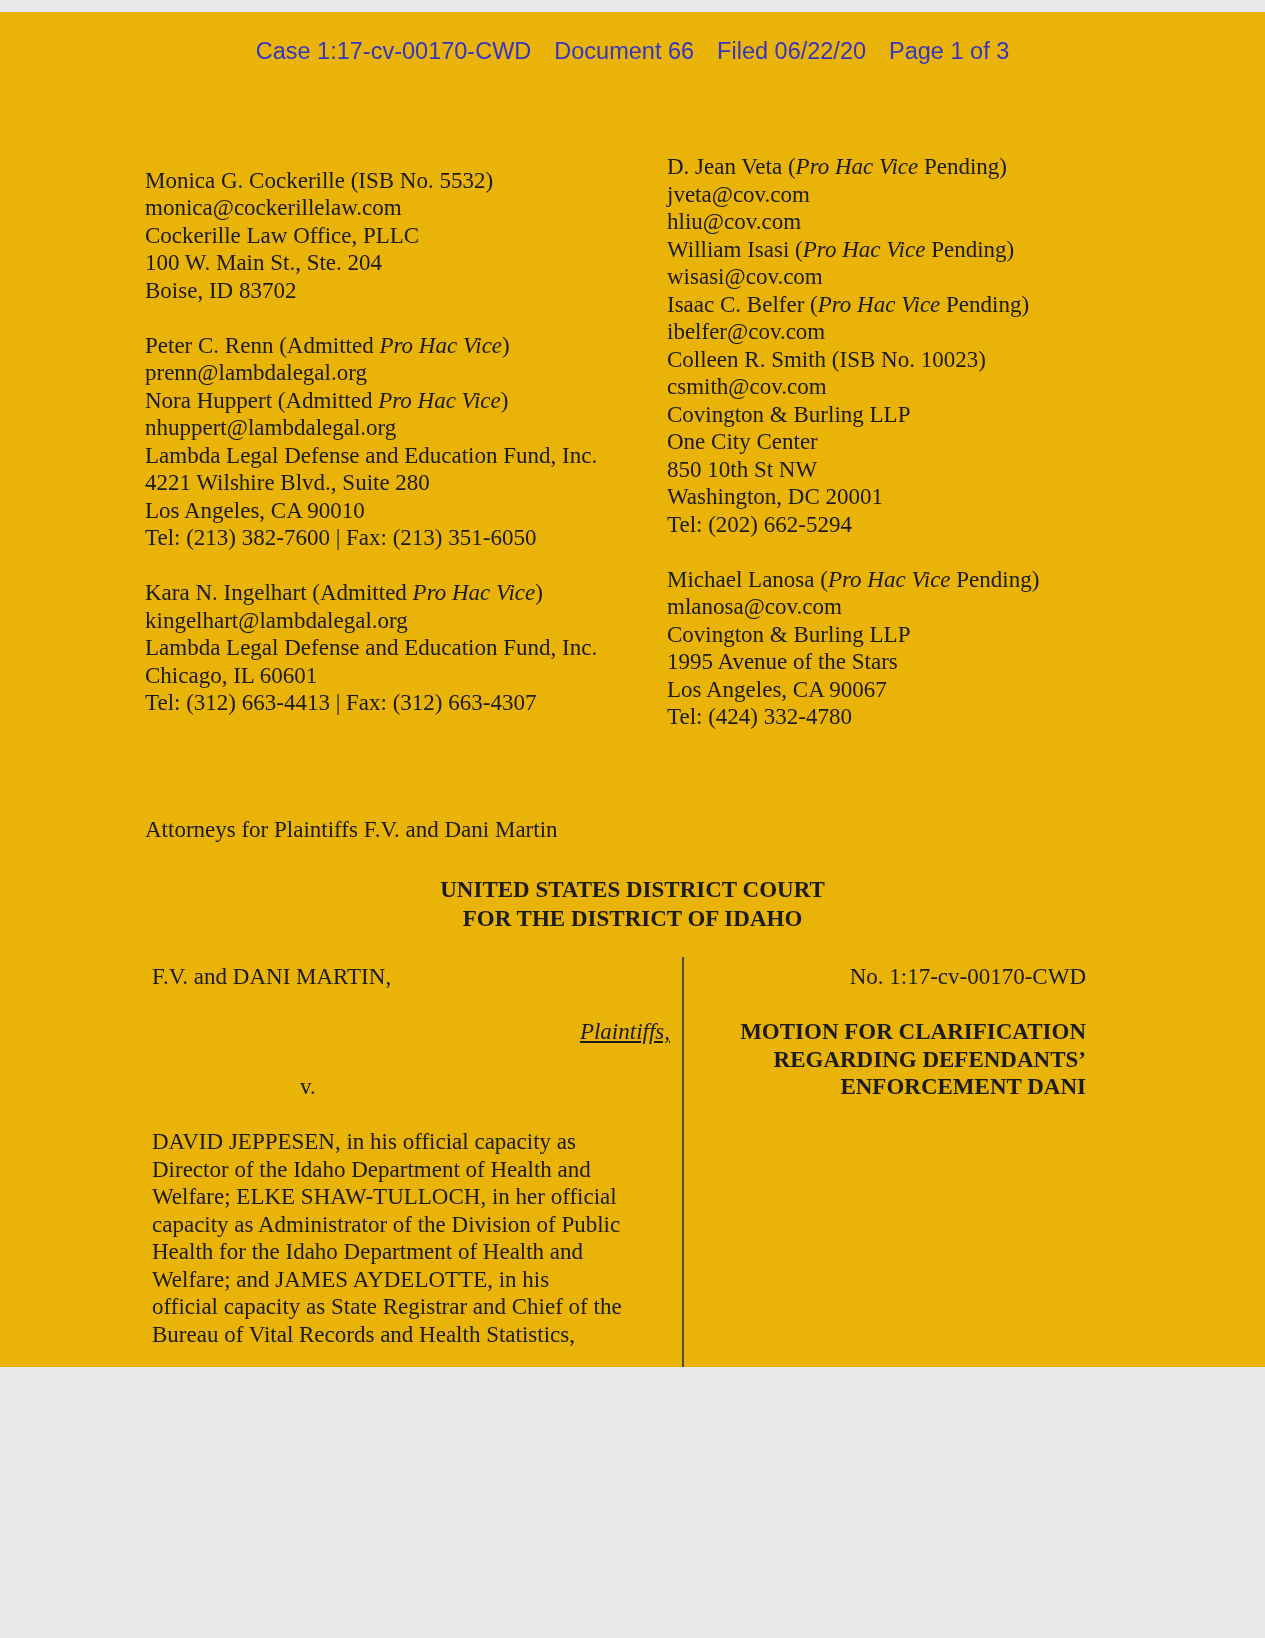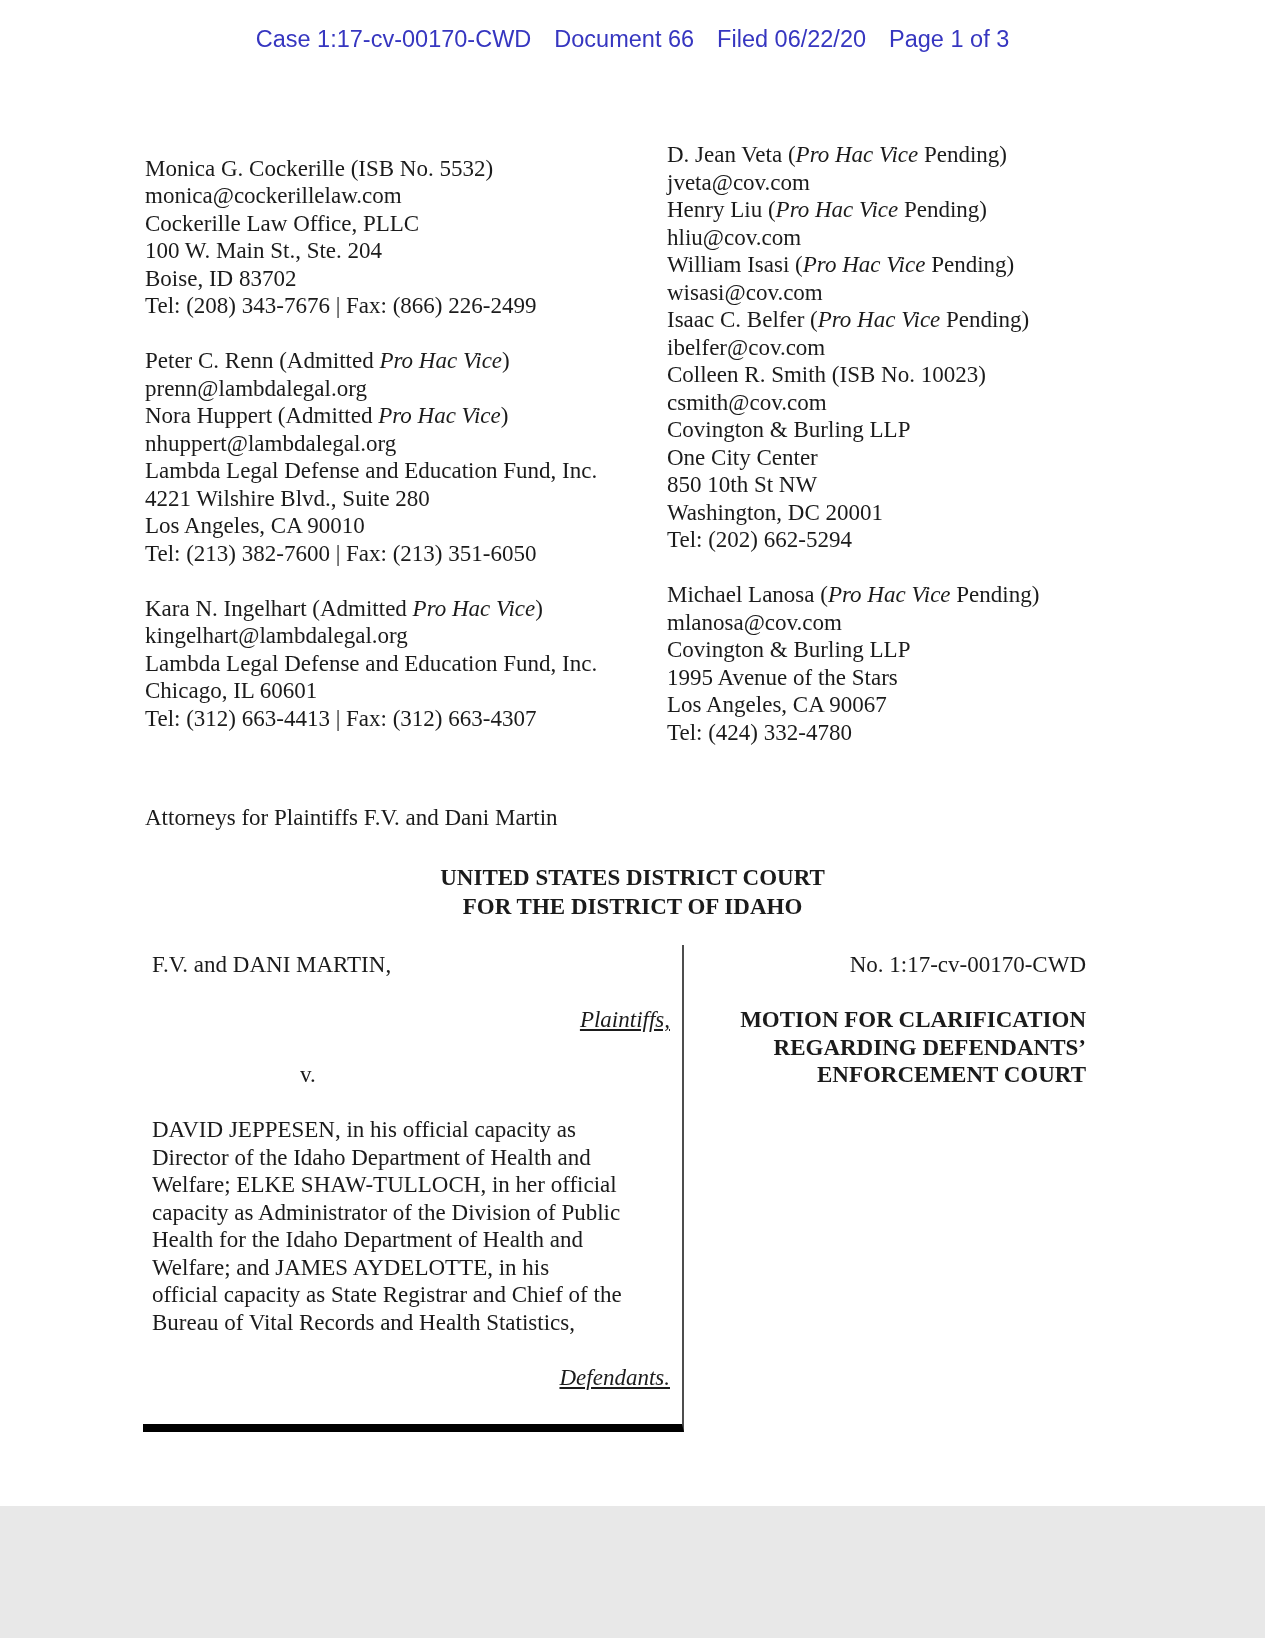--- a/index.html
+++ b/index.html
@@ -1,24 +1,24 @@
 <!DOCTYPE html>
 <html><head>
 <meta charset="utf-8">
 <style>
   html,body{margin:0;padding:0;background:#e8e8e8;}
   .page{
     position:relative;
-    width:1265px;height:1506px;
-    background:#ffffff;
+    width:1265px;height:1355px;
+    background:#eab308;
     font-family:"Liberation Serif","DejaVu Serif",serif;
     font-size:23px;
     color:#1b1b1b;
     overflow:hidden;
-    margin:0 auto;
+    margin:12px auto;
   }
   
   .stamp{
     position:absolute;top:26px;left:0;right:0;
     display:flex;justify-content:center;gap:23px;
     font-family:"Liberation Sans","DejaVu Sans",sans-serif;
     font-size:23.5px;
   }
   .stamp .line{display:inline;white-space:nowrap;}
 
@@ -84,21 +84,20 @@
     </div>
 
   <div class="attorneys">
     <div class="att-col-left">
       <div class="att-block">
           <div class="line"><span>Monica G. Cockerille (ISB No. 5532)</span></div>
           <div class="line"><span>monica@cockerillelaw.com</span></div>
           <div class="line"><span>Cockerille Law Office, PLLC</span></div>
           <div class="line"><span>100 W. Main St., Ste. 204</span></div>
           <div class="line"><span>Boise, ID 83702</span></div>
-          <div class="line"><span>Tel: (208) 343-7676 | Fax: (866) 226-2499</span></div>
         </div>
       <div class="att-block">
           <div class="line"><span>Peter C. Renn (Admitted </span><span style="font-style: italic;">Pro Hac Vice</span><span>)</span></div>
           <div class="line"><span>prenn@lambdalegal.org</span></div>
           <div class="line"><span>Nora Huppert (Admitted </span><span style="font-style: italic;">Pro Hac Vice</span><span>)</span></div>
           <div class="line"><span>nhuppert@lambdalegal.org</span></div>
           <div class="line"><span>Lambda Legal Defense and Education Fund, Inc.</span></div>
           <div class="line"><span>4221 Wilshire Blvd., Suite 280</span></div>
           <div class="line"><span>Los Angeles, CA 90010</span></div>
           <div class="line"><span>Tel: (213) 382-7600 | Fax: (213) 351-6050</span></div>
@@ -108,21 +107,20 @@
           <div class="line"><span>kingelhart@lambdalegal.org</span></div>
           <div class="line"><span>Lambda Legal Defense and Education Fund, Inc.</span></div>
           <div class="line"><span>Chicago, IL 60601</span></div>
           <div class="line"><span>Tel: (312) 663-4413 | Fax: (312) 663-4307</span></div>
         </div>
     </div>
     <div class="att-col-right">
       <div class="att-block">
           <div class="line"><span>D. Jean Veta (</span><span style="font-style: italic;">Pro Hac Vice</span><span> Pending)</span></div>
           <div class="line"><span>jveta@cov.com</span></div>
-          <div class="line"><span>Henry Liu (</span><span style="font-style: italic;">Pro Hac Vice</span><span> Pending)</span></div>
           <div class="line"><span>hliu@cov.com</span></div>
           <div class="line"><span>William Isasi (</span><span style="font-style: italic;">Pro Hac Vice</span><span> Pending)</span></div>
           <div class="line"><span>wisasi@cov.com</span></div>
           <div class="line"><span>Isaac C. Belfer (</span><span style="font-style: italic;">Pro Hac Vice</span><span> Pending)</span></div>
           <div class="line"><span>ibelfer@cov.com</span></div>
           <div class="line"><span>Colleen R. Smith (ISB No. 10023)</span></div>
           <div class="line"><span>csmith@cov.com</span></div>
           <div class="line"><span>Covington &amp; Burling LLP</span></div>
           <div class="line"><span>One City Center</span></div>
           <div class="line"><span>850 10th St NW</span></div>
@@ -162,17 +160,17 @@
         <div class="line">Bureau of Vital Records and Health Statistics,</div>
       </div>
     <div class="row cap-center">Defendants.</div>
   </div>
 
   <div class="caption-right">
     <div class="row">No. 1:17-cv-00170-CWD</div>
     <div class="cap-motion">
         <div class="line">MOTION FOR CLARIFICATION</div>
         <div class="line">REGARDING DEFENDANTS’</div>
-        <div class="line">ENFORCEMENT COURT</div>
+        <div class="line">ENFORCEMENT DANI</div>
       </div>
   </div>
 
 </div>
 
 </body></html>

